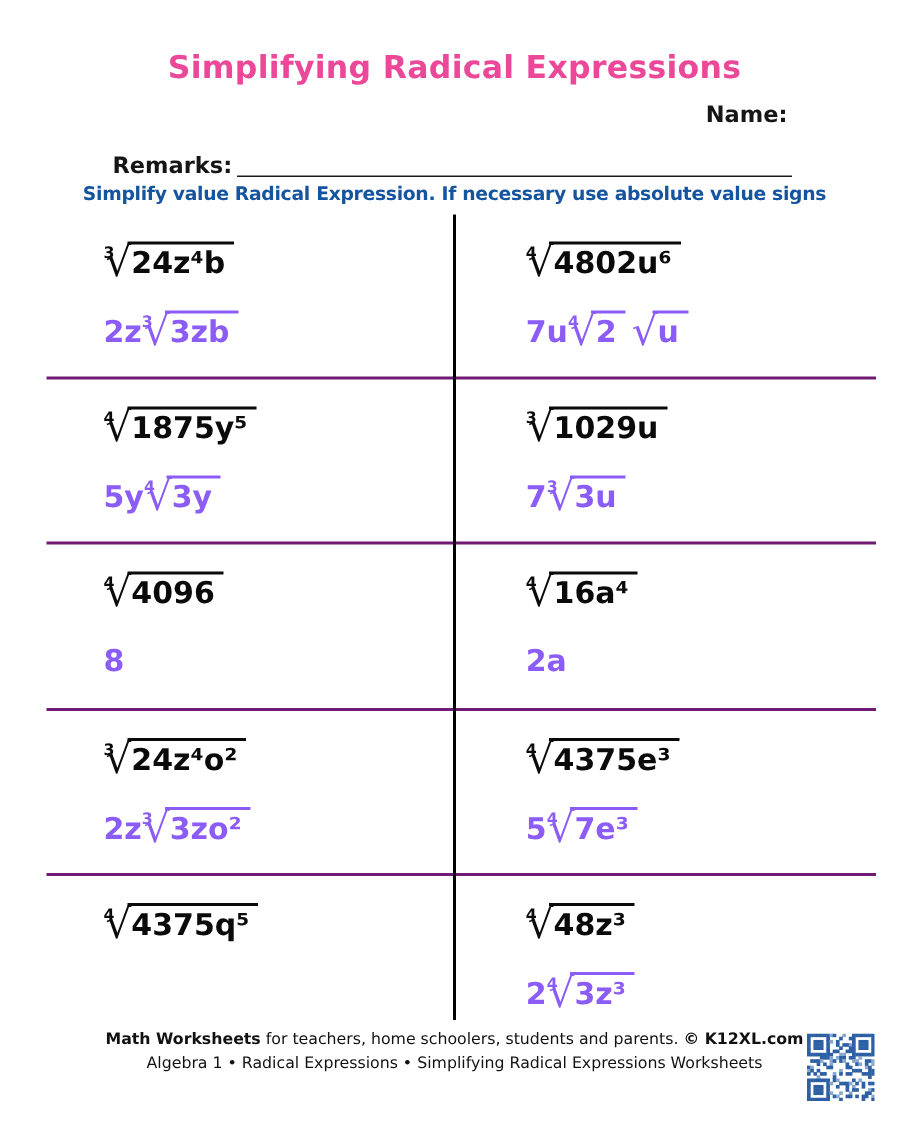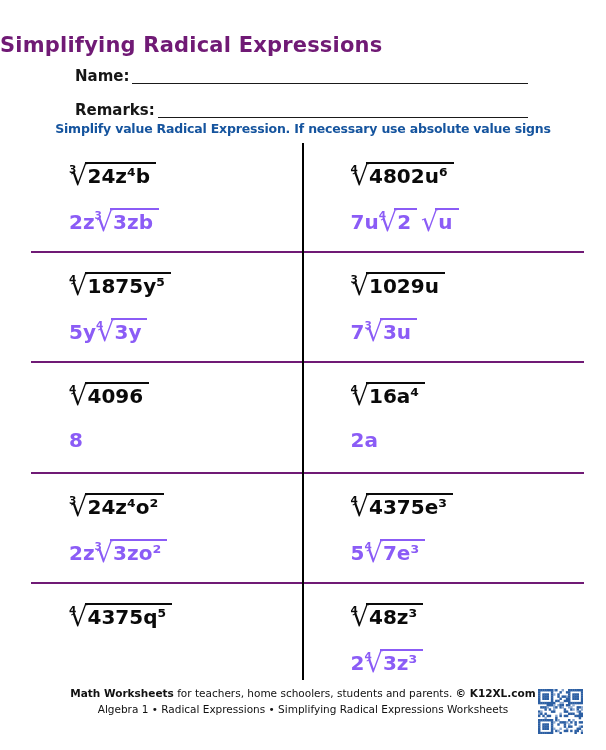--- a/index.html
+++ b/index.html
@@ -1,23 +1,23 @@
 <!DOCTYPE html>
 <html><head>
 <meta charset="utf-8">
 <style>
   html,body{margin:0;padding:0;background:#e8e8e8;}
   .page{position:relative;width:606px;height:750px;background:#ffffff;
         font-family:"DejaVu Sans",sans-serif;overflow:hidden;margin:0 auto;}
 
   
-  .title{position:absolute;top:33px;left:0;right:0;margin:0;
-         font-size:21px;font-weight:bold;color:#701a75;letter-spacing:.2px;}
+  .title{position:absolute;top:33px;left:0;right:0;margin:0;text-align:center;
+         font-size:21px;font-weight:bold;color:#ec4899;letter-spacing:.2px;}
   .field-row{position:absolute;left:75px;right:78px;display:flex;align-items:flex-end;}
-  .name-row{top:66px;height:21px;}
+  .name-row{top:66px;height:21px;flex-direction:column;}
   .remarks-row{top:100px;height:21px;}
   .field-label{font-size:15px;font-weight:600;color:#161616;padding-right:3px;line-height:21px;}
   .field-line{flex:1;border-bottom:1.5px solid #1a1a1a;margin-bottom:3px;}
   .instruction{position:absolute;top:121px;left:0;right:0;text-align:center;
                font-size:12.5px;font-weight:bold;color:#15549E;letter-spacing:-.2px;}
 
   
   .grid{position:absolute;left:31px;top:143px;width:553px;height:537px;
         display:flex;flex-direction:column;gap:12px;}
   .grid-row{flex:1;display:flex;min-height:0;}

